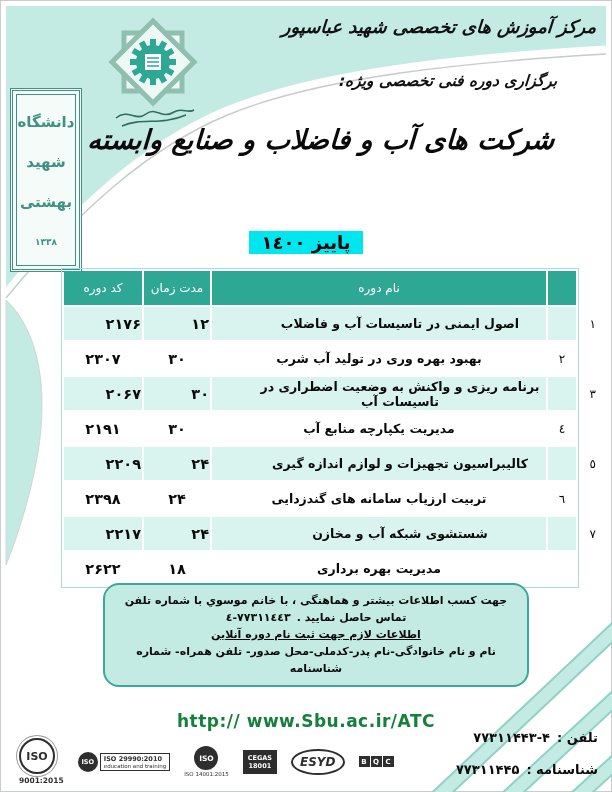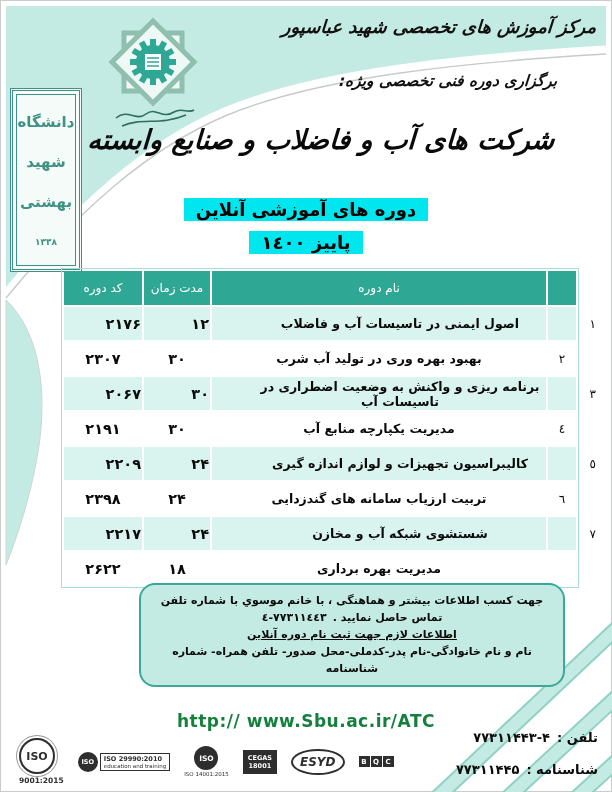--- a/index.html
+++ b/index.html
@@ -37,21 +37,21 @@
     font-size:12px;height:32px;}
   table.courses td{height:31px;text-align:center;vertical-align:middle;color:#0a0a0a;}
   tr.r0 td{background:var(--row_mint,#daf3ee);padding-left:48px;}
   tr.r1 td{background:#ffffff;}
   td.td-num{font-size:12px;font-weight:400;}
   td.td-name{font-weight:700;font-size:12.5px;direction:rtl;padding:0 6px;margin-left:12px;}
   td.td-dur,td.td-code{font-weight:700;font-size:14.5px;}
   
   .contact{left:103px;top:583px;width:406px;background:var(--mint,#c3eae3);
     border:2.5px solid var(--box_border,#3aa89a);border-radius:16px;padding:7px 8px 8px;
-    text-align:center;color:#0a0a0a;margin-left:36px;}
+    text-align:center;color:#0a0a0a;}
   .contact .ln{font-size:11px;font-weight:700;line-height:17px;direction:rtl;}
   .contact .ln-mix{display:flex;direction:ltr;justify-content:center;gap:6px;
     font-size:11px;font-weight:700;line-height:17px;align-items:flex-end;}
   .contact .ul{text-decoration:underline;}
   .numltr{direction:ltr;unicode-bidi:isolate;}
   
   .website{top:711px;left:0;right:0;text-align:center;font-size:17px;font-weight:700;
     color:#15803d;letter-spacing:.5px;}
   .telline{right:14px;direction:rtl;display:flex;gap:7px;font-size:13px;font-weight:700;
     color:#0a0a0a;z-index:3;}
@@ -132,23 +132,20 @@
   <div class="abs uni-logo">
     <div class="w">دانشگاه</div>
     <div class="w">شهید</div>
     <div class="w">بهشتی</div>
     <div class="y">١٣٣٨</div>
   </div>
 
   <div class="abs org-line">مرکز آموزش های تخصصی شهید عباسپور</div>
   <div class="abs sub-line">برگزاری دوره فنی تخصصی ویژه:</div>
   <div class="abs main-title">شرکت های آب و فاضلاب و صنایع وابسته</div>
-  <div class="abs hl hl1">
-    <span>دوره های آموزشی آنلاین</span>
-  </div>
   <div class="abs hl hl2">
     <span>پاییز ١٤٠٠</span>
   </div>
 
   <table class="courses" dir="rtl">
     <colgroup>
         <col style="width:28px">
         <col style="width:334px">
         <col style="width:66px">
         <col style="width:78px">

